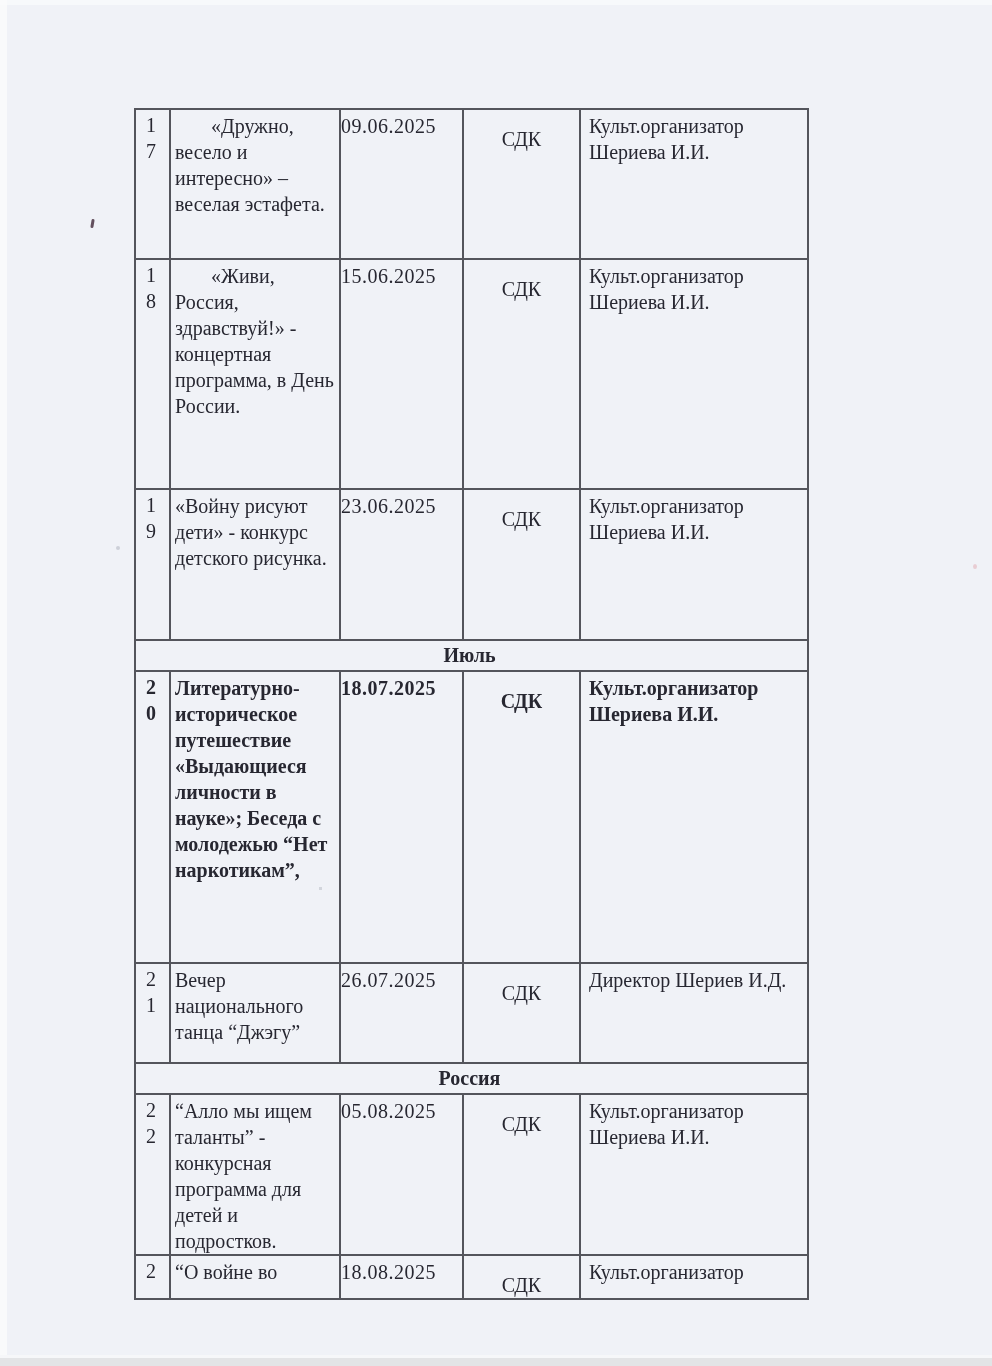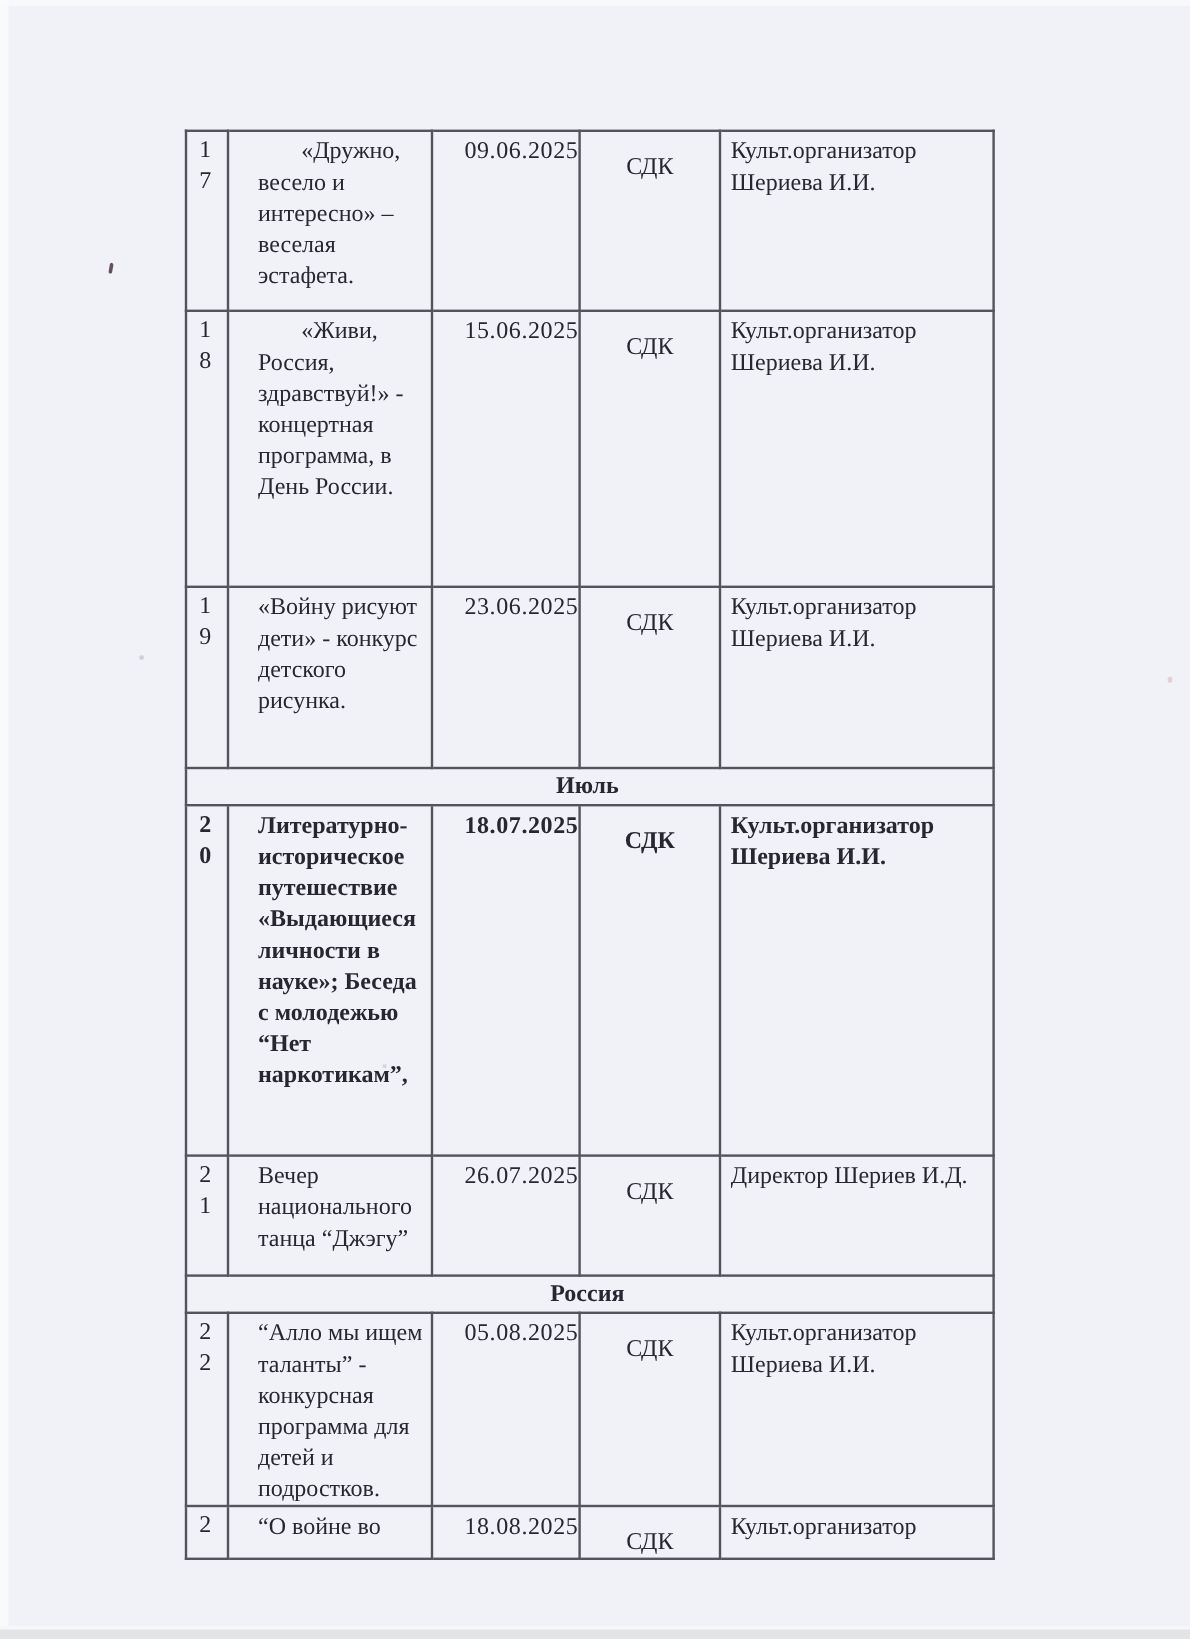--- a/index.html
+++ b/index.html
@@ -19,36 +19,36 @@
   .scan-edge-top{ position:absolute; left:0; top:0; right:0; height:5px; background:#f9fafb; opacity:.8; }
   .scan-edge-bottom{ position:absolute; left:0; right:0; bottom:0; height:11px; background:var(--edge,#e3e4e6); border-top:3px solid #f6f7f9; }
   
   .speck{ position:absolute; }
   .speck-a{ left:91px; top:219px; width:3px; height:9px; background:#63505e; border-radius:2px; transform:rotate(10deg); }
   .speck-b{ left:116px; top:546px; width:4px; height:4px; background:#cdd0d8; border-radius:50%; }
   .speck-c{ left:973px; top:564px; width:4px; height:5px; background:#e8cdd3; border-radius:50%; }
   .speck-d{ left:319px; top:887px; width:3px; height:3px; background:#d2d5dc; }
 
   table.plan{
-    position:absolute; left:154px; top:108px;
+    position:absolute; left:134px; top:108px;
     width:673px;
     border-collapse:collapse;
     table-layout:fixed;
   }
   .plan td{
     border:2px solid var(--line,#54555c);
     vertical-align:top;
     font-size:20px;
     line-height:26px;
     overflow:hidden;
   }
   .c-num{ padding:2px 7px 0 10px; word-break:break-all; }
-  .c-name{ padding:3px 4px 0 24px; }
+  .c-name{ padding:3px 4px 0 4px; }
   .c-name.indent{ text-indent:36px; }
-  .c-date{ text-align:right; padding-top:3px; letter-spacing:.5px; white-space:nowrap; }
+  .c-date{ text-align:left; padding-top:3px; letter-spacing:.5px; white-space:nowrap; }
   .c-place{ text-align:center; padding-top:16px; }
   .c-resp{ padding:3px 8px 0 8px; }
   .c-month{
     text-align:center; vertical-align:middle;
     font-weight:bold; font-size:20px; line-height:22px;
     padding:1px 4px 2px 0;
   }
   tr.h150{ height:150px; } tr.h184{ height:230px; } tr.h151{ height:151px; }
   tr.hm1{ height:27px; }  tr.h278{ height:292px;font-weight:bold; } tr.h100{ height:100px; }
   tr.hm2{ height:30px; }  tr.h182{ height:148px; } tr.h37{ height:37px; }

